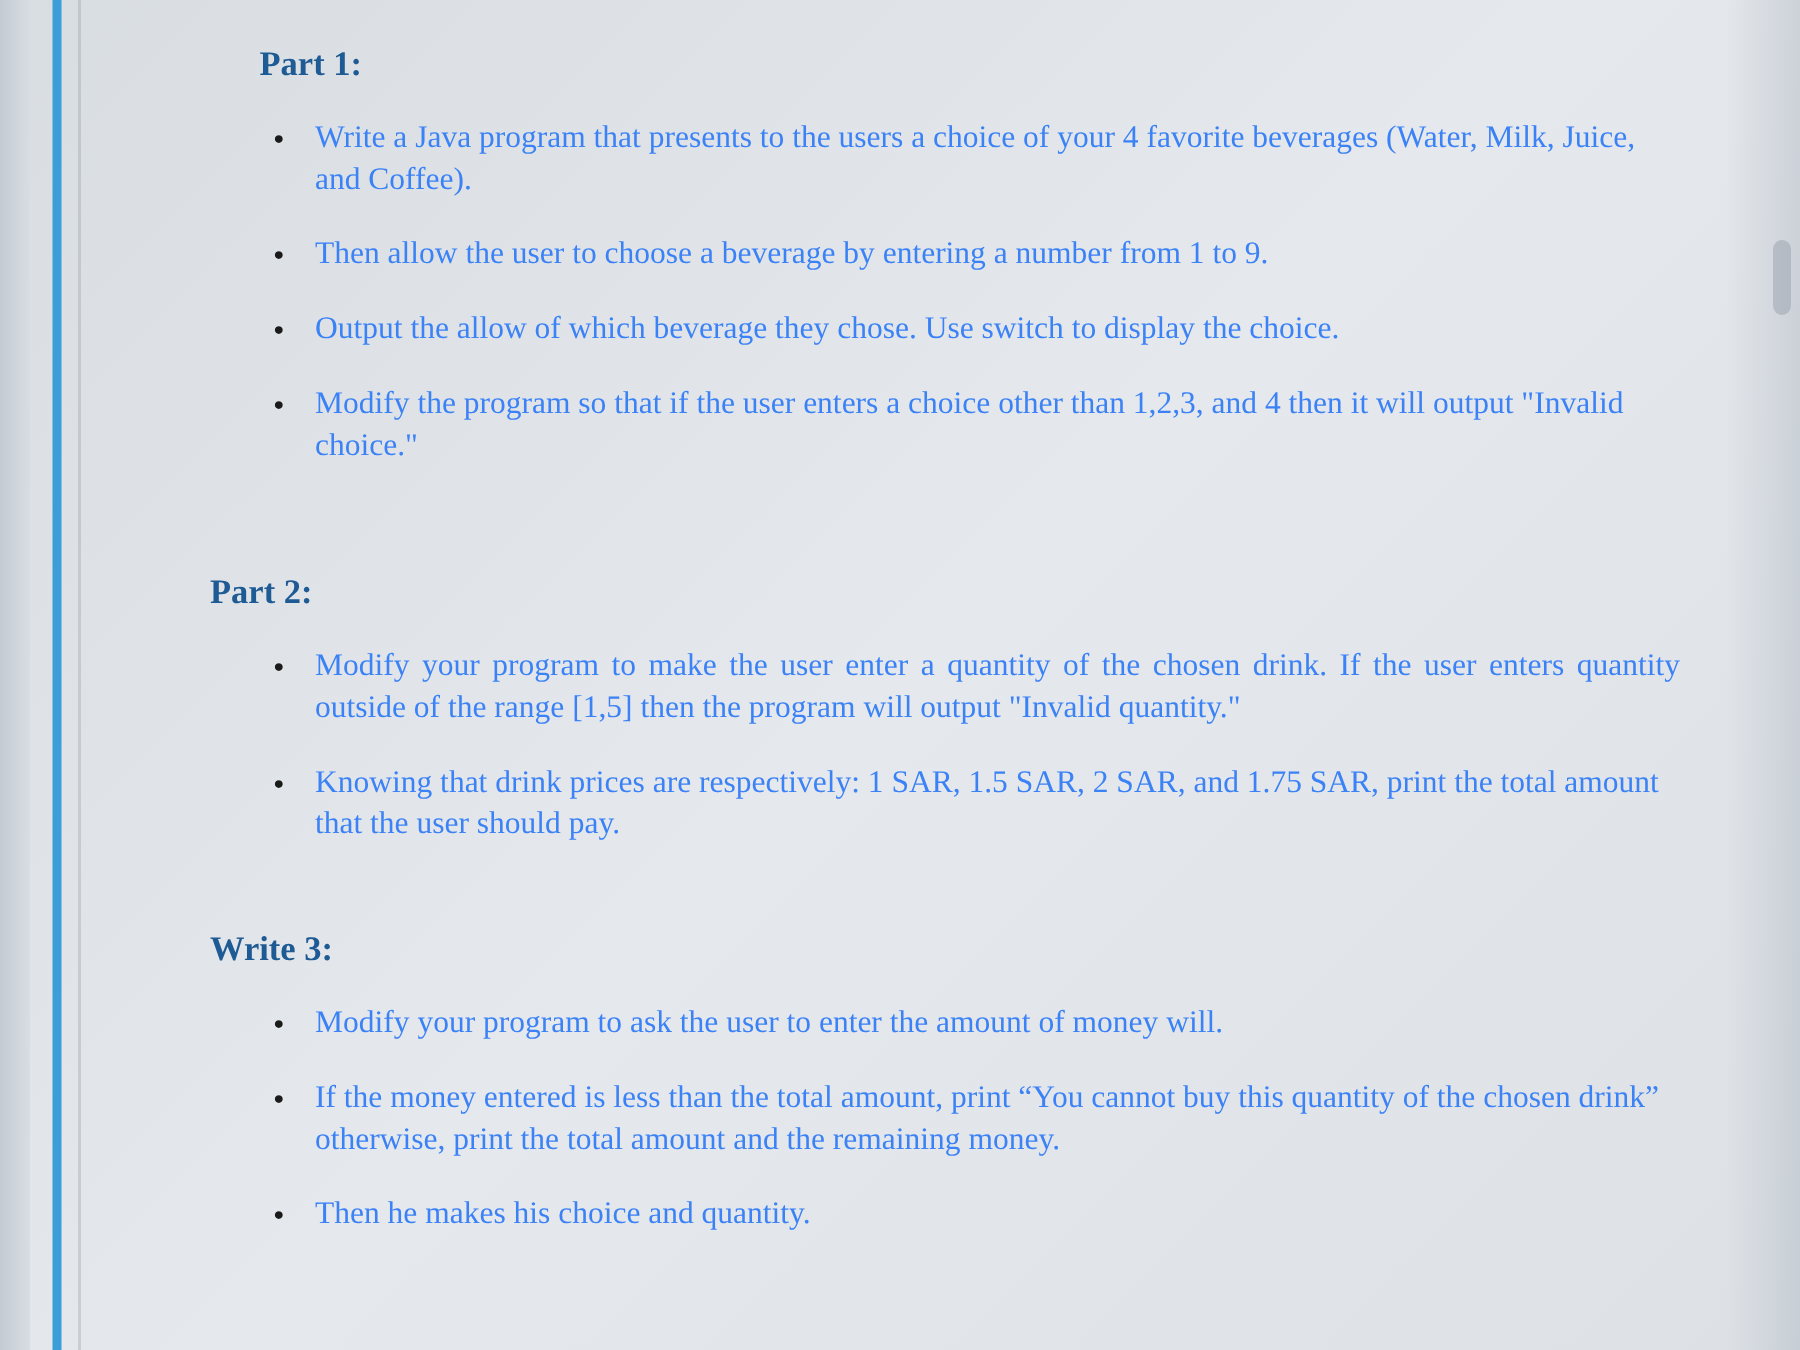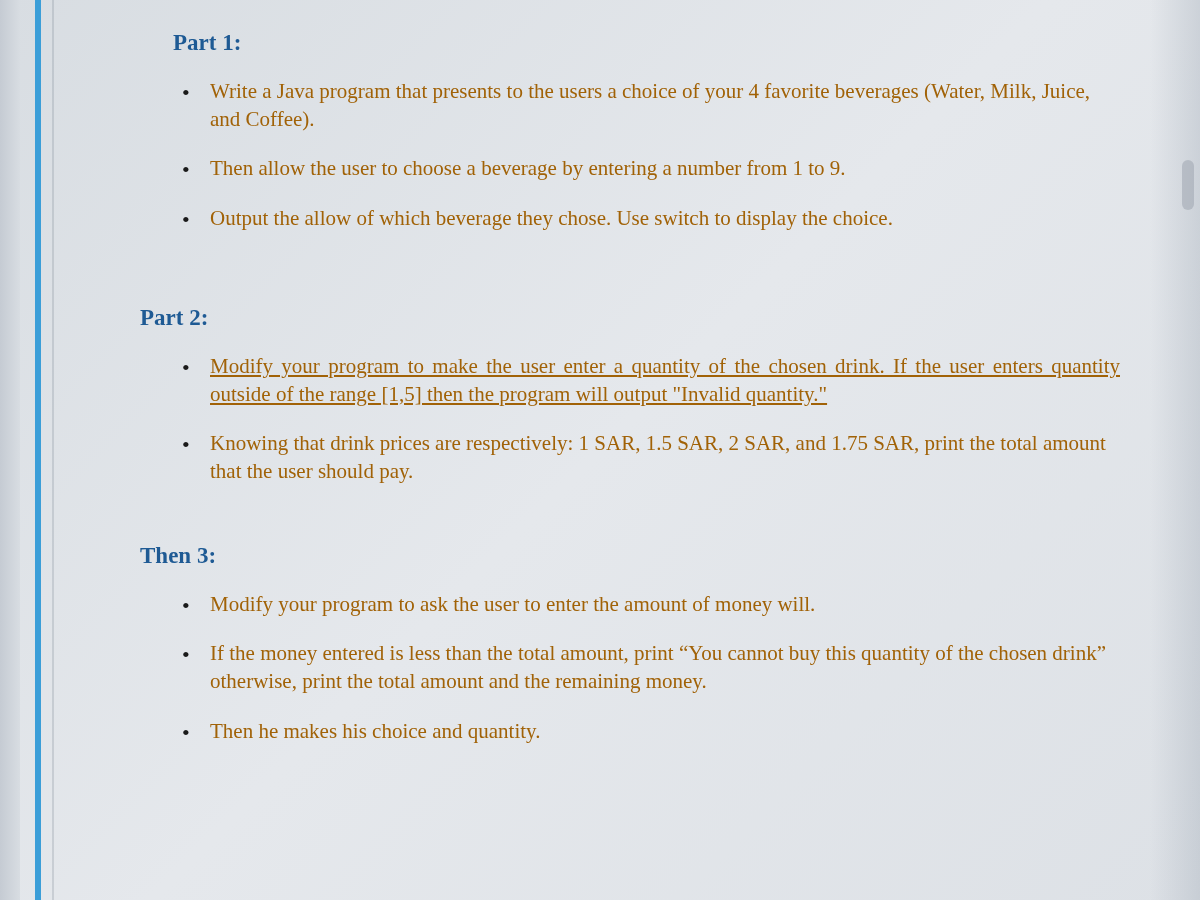--- a/index.html
+++ b/index.html
@@ -67,37 +67,36 @@
 
     ul {
       list-style: none;
       padding-left: 42px;
     }
 
     li {
       position: relative;
       font-size: 21px;
       line-height: 1.32;
-      color: #a16207;
+      color: #3b82f6;
       margin-bottom: 22px;
       padding-left: 28px;
     }
 
     li::before {
       content: "•";
       position: absolute;
       left: 0;
       top: 0;
       font-size: 22px;
       color: #1a1a1a;
     }
 
     .justify {
       text-align: justify;
-      text-decoration: underline;
     }
 
     .section-gap {
       height: 50px;
     }
 
     .section-gap-sm {
       height: 35px;
     }
 
@@ -128,33 +127,34 @@
 <div class="blue-bar"></div>
 <div class="inner-border"></div>
 
 <div class="content">
 
   <div class="part-heading first">Part 1:</div>
   <ul>
     <li>Write a Java program that presents to the users a choice of your 4 favorite beverages (Water, Milk, Juice, and Coffee).</li>
     <li>Then allow the user to choose a beverage by entering a number from 1 to 9.</li>
     <li>Output the allow of which beverage they chose. Use switch to display the choice.</li>
+    <li>Modify the program so that if the user enters a choice other than 1,2,3, and 4 then it will output "Invalid choice."</li>
   </ul>
 
   <div class="section-gap"></div>
 
   <div class="part-heading">Part 2:</div>
   <ul>
     <li class="justify">Modify your program to make the user enter a quantity of the chosen drink. If the user enters quantity outside of the range [1,5] then the program will output "Invalid quantity."</li>
     <li>Knowing that drink prices are respectively: 1 SAR, 1.5 SAR, 2 SAR, and 1.75 SAR, print the total amount that the user should pay.</li>
   </ul>
 
   <div class="section-gap-sm"></div>
 
-  <div class="part-heading">Then 3:</div>
+  <div class="part-heading">Write 3:</div>
   <ul>
     <li>Modify your program to ask the user to enter the amount of money will.</li>
     <li>If the money entered is less than the total amount, print “You cannot buy this quantity of the chosen drink” otherwise, print the total amount and the remaining money.</li>
     <li>Then he makes his choice and quantity.</li>
   </ul>
 
 </div>
 
 <div class="right-shadow"></div>
 <div class="scroll-hint"></div>

